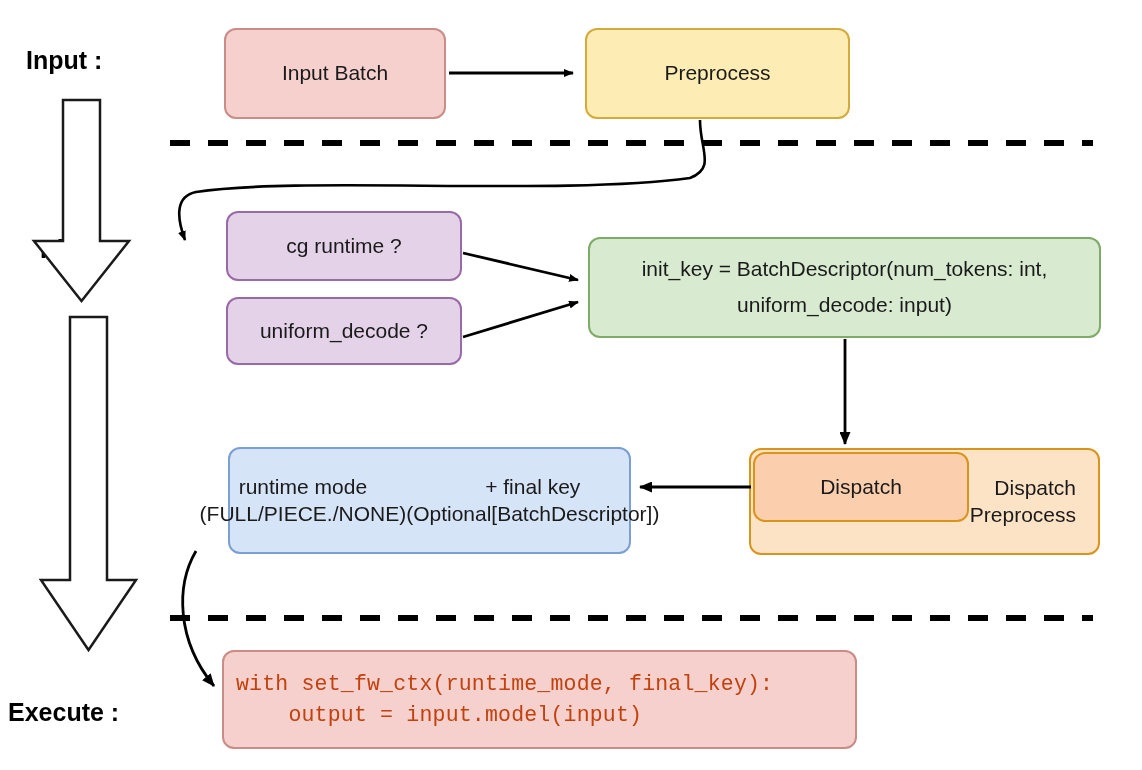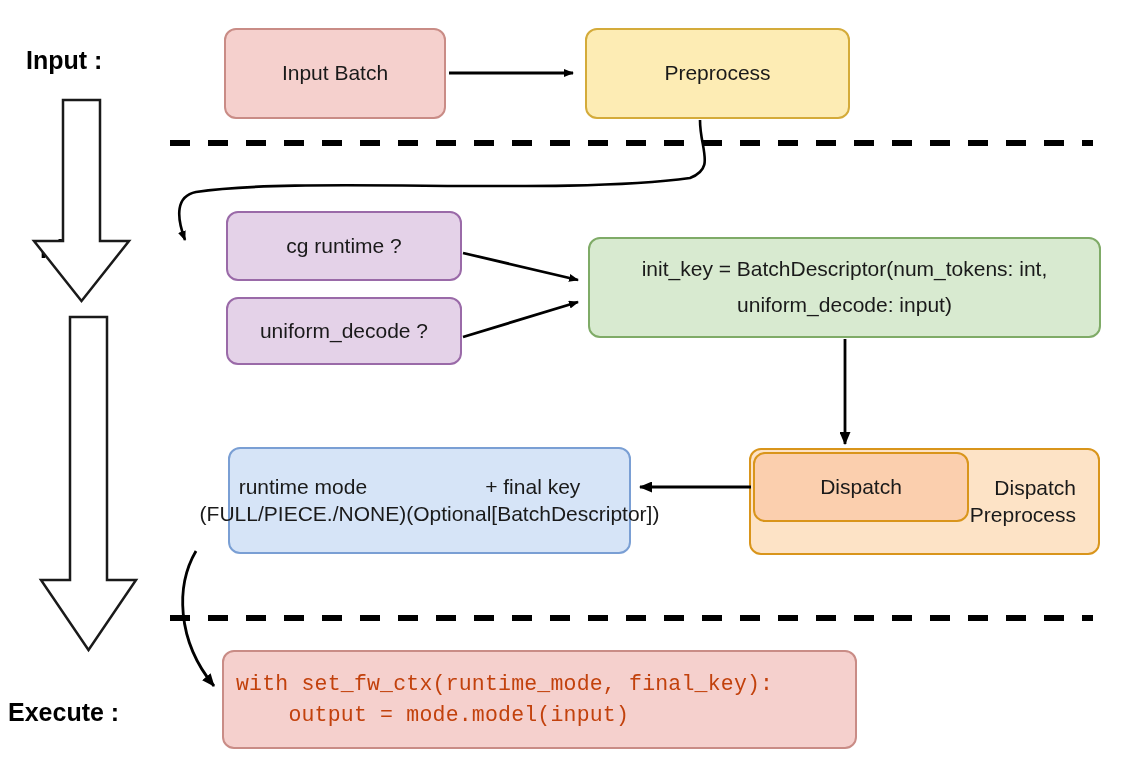--- a/index.html
+++ b/index.html
@@ -91,21 +91,21 @@
     <span>Dispatch</span>
   </div>
 
   <div class="node n-blue" style="left:228px;top:447px;width:403px;height:107px;flex-direction:row;">
     <span>runtime mode (FULL/PIECE./NONE)</span>
     <span>+ final key (Optional[BatchDescriptor])</span>
   </div>
 
   <div class="node n-pink code" style="left:222px;top:650px;width:635px;height:99px;flex-direction:column;align-items:flex-start;justify-content:center;padding-left:12px;">
     <span>with set_fw_ctx(runtime_mode, final_key):</span>
-    <span>    output = mode.model(input)</span>
+    <span>    output = input.model(input)</span>
   </div>
 
   <svg class="overlay" viewBox="0 0 1142 770" xmlns="http://www.w3.org/2000/svg">
     <defs>
       <marker id="ah" markerWidth="10" markerHeight="8" refX="9" refY="4" orient="auto" markerUnits="userSpaceOnUse">
         <path d="M0,0 L10,4 L0,8 z" fill="#000"></path>
       </marker>
       <marker id="ah2" markerWidth="13" markerHeight="11" refX="12" refY="5.5" orient="auto" markerUnits="userSpaceOnUse">
         <path d="M0,0 L13,5.5 L0,11 z" fill="#000"></path>
       </marker>

